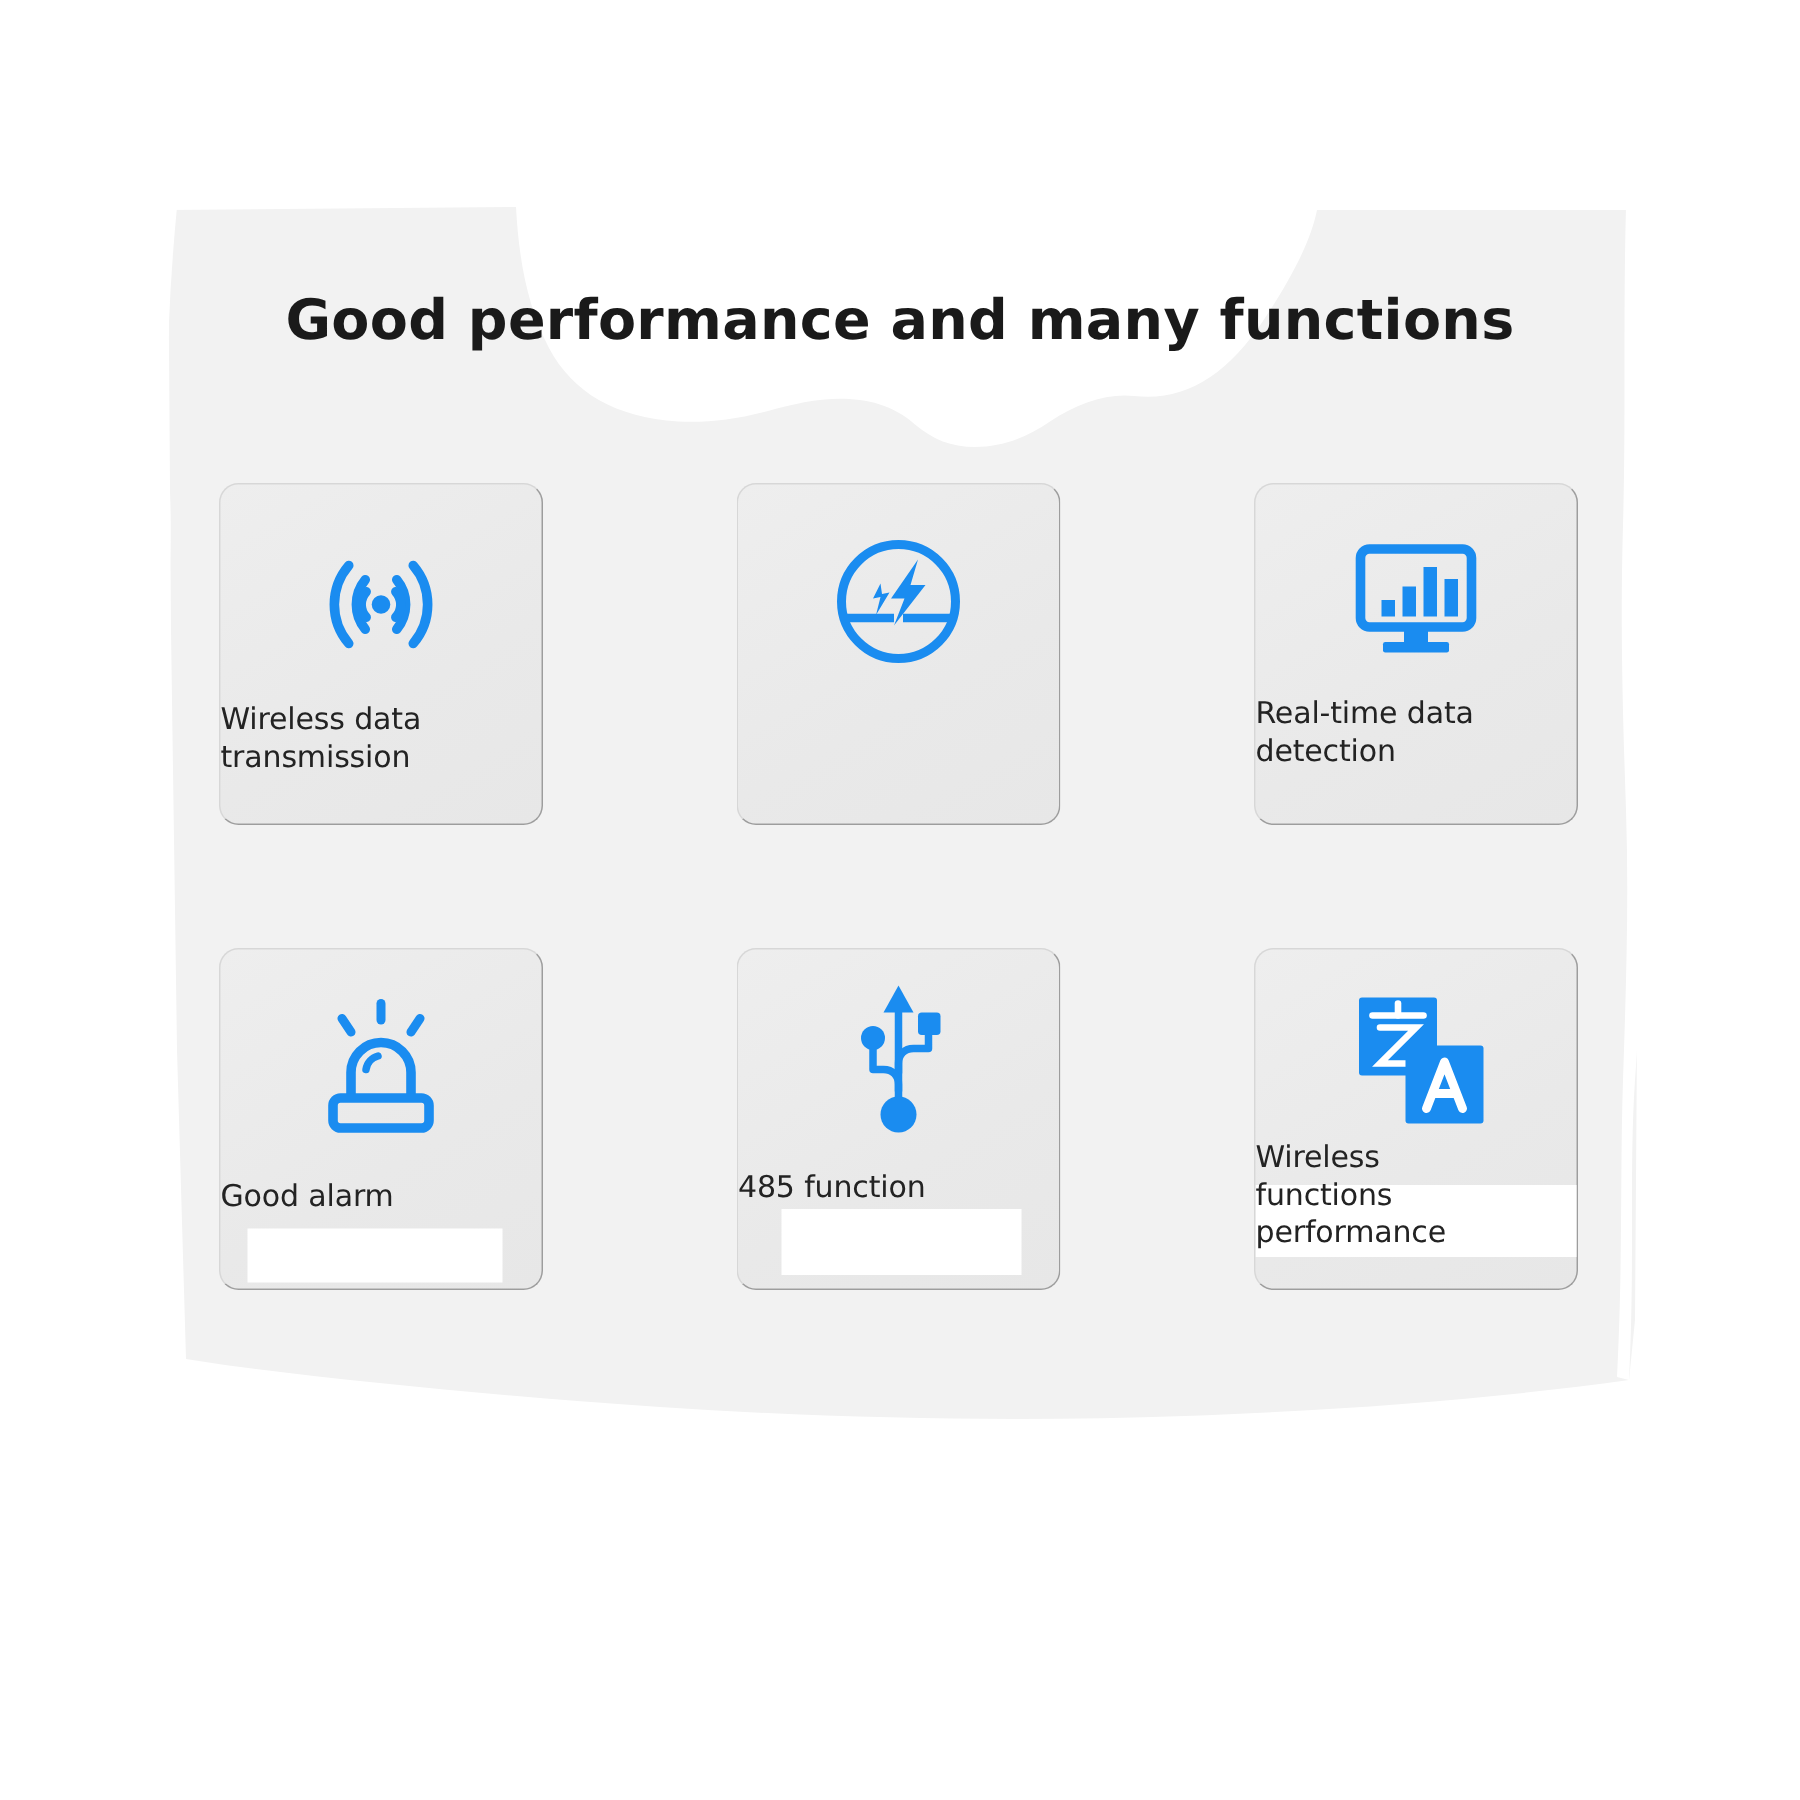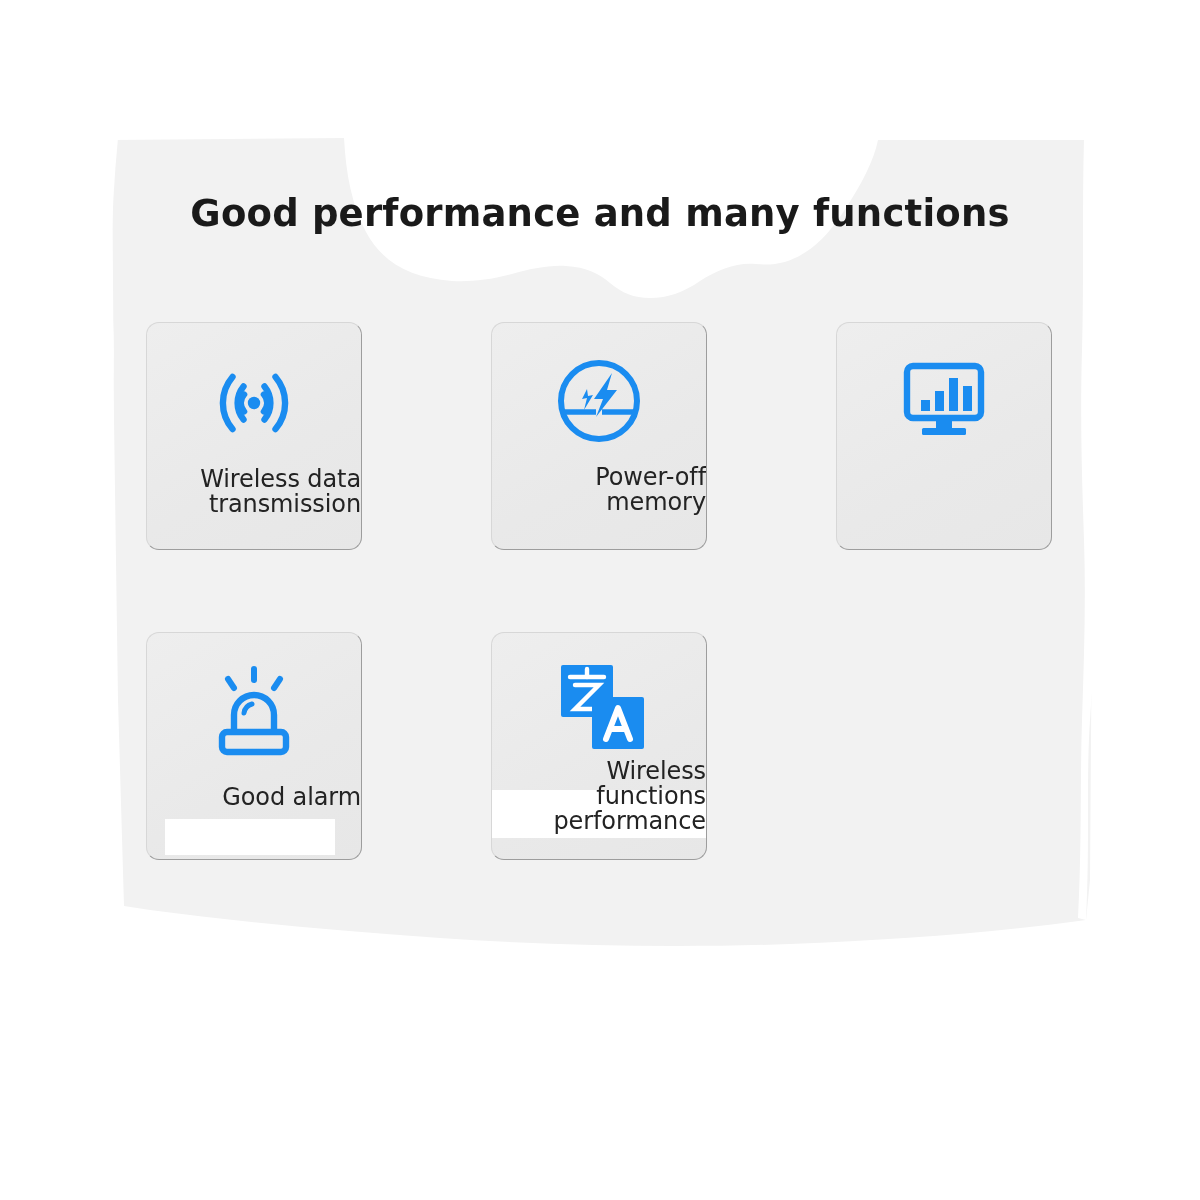--- a/index.html
+++ b/index.html
@@ -81,22 +81,22 @@
     height: 100px;
     margin-top: 30px;
     display: block;
     flex: none;
   }
 
   .card-label {
     position: relative;
     margin-top: 14px;
     width: 100%;
-    text-align: right;
-    font-size: 24px;
+    text-align: left;
+    font-size: 20px;
     line-height: 25px;
     color: #232323;
     font-family: "DejaVu Sans", sans-serif;
     letter-spacing: -0.1px;
     z-index: 2;
   }
   .card-label .ln { display: block; white-space: nowrap; }
 
   
   .hl-band {
@@ -205,57 +205,77 @@
         <path fill="#1a8cf0" d="M 62 23 L 46 47 L 55 47 L 50 63 L 50 58 L 45 61 L 52 41 L 44 41 Z" style="display:none"></path>
         <path fill="#1a8cf0" d="M 63 22 L 45 48 L 54 48 L 47 66 L 68 39 L 58 39 Z"></path>
 
         <path fill="#1a8cf0" d="M 38 38 L 33 48 L 38 47 L 35 59 L 44 44 L 39 45 Z"></path>
 
         <g stroke="#1a8cf0" stroke-width="5.6" stroke-linecap="butt">
           <line x1="14" y1="61" x2="47" y2="61"></line>
           <line x1="53" y1="61" x2="86" y2="61"></line>
         </g>
       </svg>
-      <div class="card-label">
-        <span class="ln">Power-off</span>
-        <span class="ln">memory</span>
-      </div>
     </div>
 
     <div class="feature-card card-3">
       <svg class="card-icon" viewBox="0 0 100 100">
         <rect x="13" y="17" width="74" height="52" rx="6" ry="6" fill="none" stroke="#1a8cf0" stroke-width="6.4"></rect>
         <g fill="#1a8cf0">
           <rect x="27" y="51" width="9" height="11"></rect>
           <rect x="41" y="42" width="9" height="20"></rect>
           <rect x="55" y="29" width="9" height="33"></rect>
           <rect x="69" y="37" width="9" height="25"></rect>
         </g>
         <rect x="42" y="69" width="16" height="11" fill="#1a8cf0"></rect>
         <rect x="28" y="79" width="44" height="7" rx="1.5" fill="#1a8cf0"></rect>
       </svg>
+      <div class="card-label">
+        <span class="ln">Real-time data</span>
+        <span class="ln">detection</span>
+      </div>
     </div>
 
     <div class="feature-card card-4">
       <svg class="card-icon" viewBox="0 0 100 100">
         <g stroke="#1a8cf0" stroke-width="6" stroke-linecap="round">
           <line x1="50" y1="6" x2="50" y2="17"></line>
           <line x1="24" y1="16" x2="30" y2="25"></line>
           <line x1="76" y1="16" x2="70" y2="25"></line>
         </g>
         <path d="M 30 69 L 30 52 A 20 20 0 0 1 70 52 L 70 69" fill="none" stroke="#1a8cf0" stroke-width="6.4" stroke-linejoin="round"></path>
         <path d="M 40 50 A 11 11 0 0 1 48 41" fill="none" stroke="#1a8cf0" stroke-width="5" stroke-linecap="round"></path>
         <rect x="18" y="69" width="64" height="20" rx="5" ry="5" fill="none" stroke="#1a8cf0" stroke-width="6.4"></rect>
       </svg>
       <div class="hl-band"></div>
       <div class="card-label">
         <span class="ln">Good alarm</span>
       </div>
     </div>
 
+    <div class="feature-card card-5">
+      <svg class="card-icon" viewBox="0 0 100 112">
+
+        <line x1="50" y1="16" x2="50" y2="88" stroke="#1a8cf0" stroke-width="5"></line>
+
+        <path d="M 50 4 L 60 22 L 40 22 Z" fill="#1a8cf0"></path>
+
+        <circle cx="50" cy="90" r="12" fill="#1a8cf0"></circle>
+
+        <path d="M 50 62 L 50 56 C 50 50 54 46 60 46 L 70 46 L 70 37" fill="none" stroke="#1a8cf0" stroke-width="5" stroke-linecap="round" stroke-linejoin="round"></path>
+        <rect x="63" y="22" width="15" height="15" rx="2.5" fill="#1a8cf0"></rect>
+
+        <path d="M 50 74 L 50 70 C 50 64 46 60 40 60 L 33 60 L 33 46" fill="none" stroke="#1a8cf0" stroke-width="5" stroke-linecap="round" stroke-linejoin="round"></path>
+        <circle cx="33" cy="39" r="8" fill="#1a8cf0"></circle>
+      </svg>
+      <div class="hl-band"></div>
+      <div class="card-label">
+        <span class="ln">485 function</span>
+      </div>
+    </div>
 
     <div class="feature-card card-6">
       <svg class="card-icon" viewBox="0 0 100 100">
 
         <rect x="12" y="8" width="52" height="52" rx="2" fill="#1a8cf0"></rect>
         <g stroke="#ffffff" stroke-width="4.4" fill="none" stroke-linecap="round">
           <line x1="21" y1="20" x2="55" y2="20"></line>
           <line x1="38" y1="12" x2="38" y2="20"></line>
           <path d="M 26 28 L 50 28 L 26 52 L 50 52"></path>
         </g>

